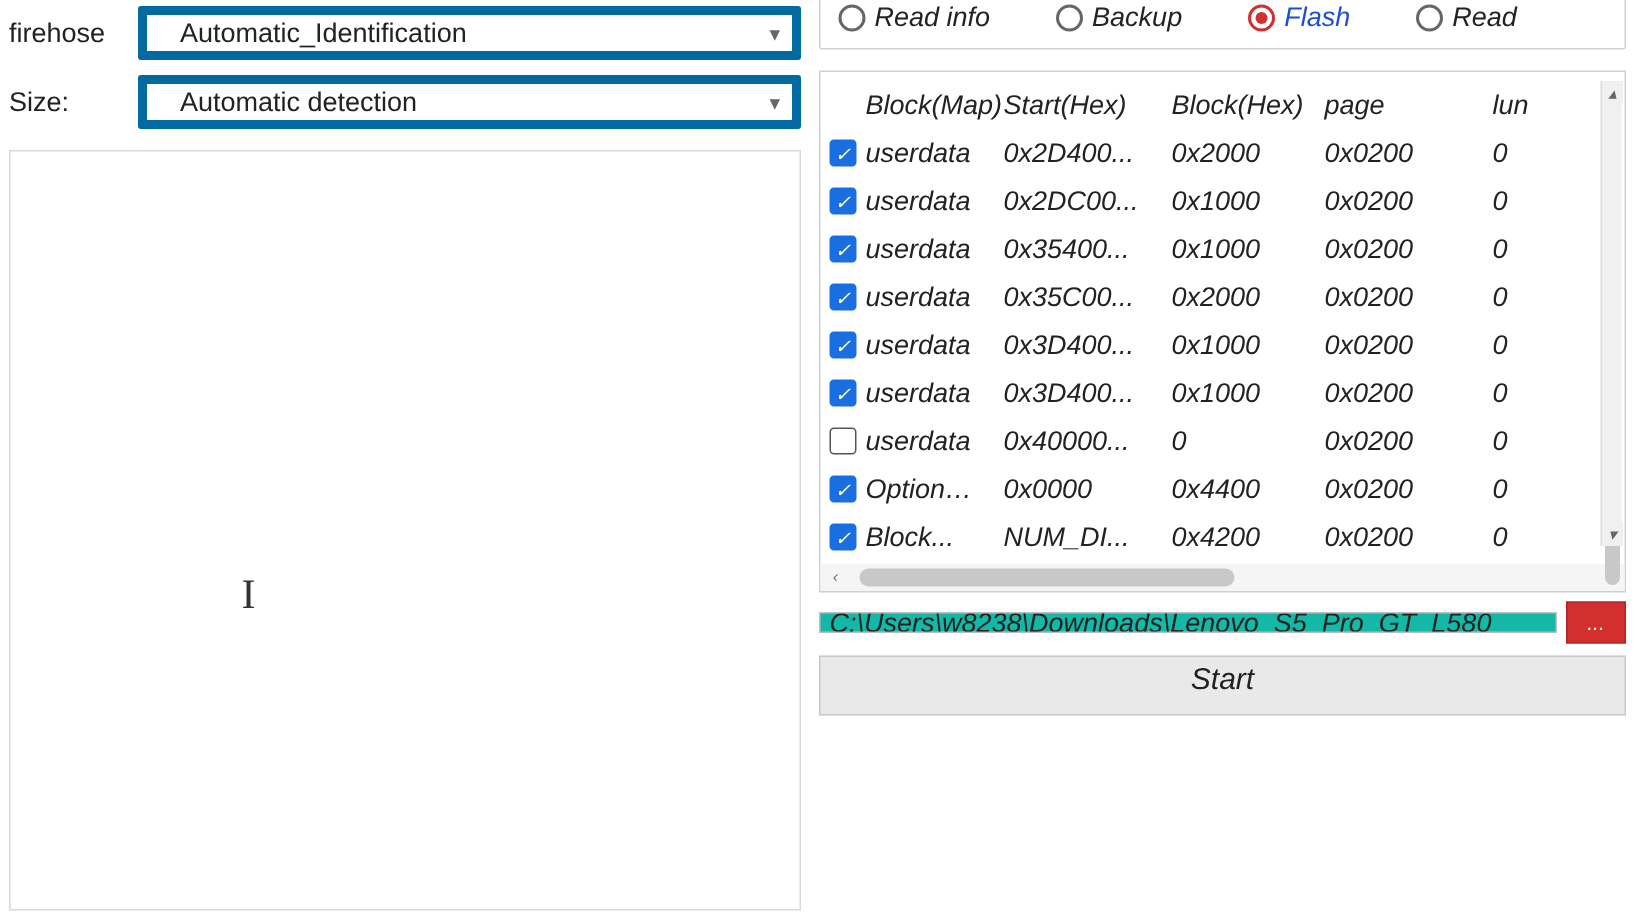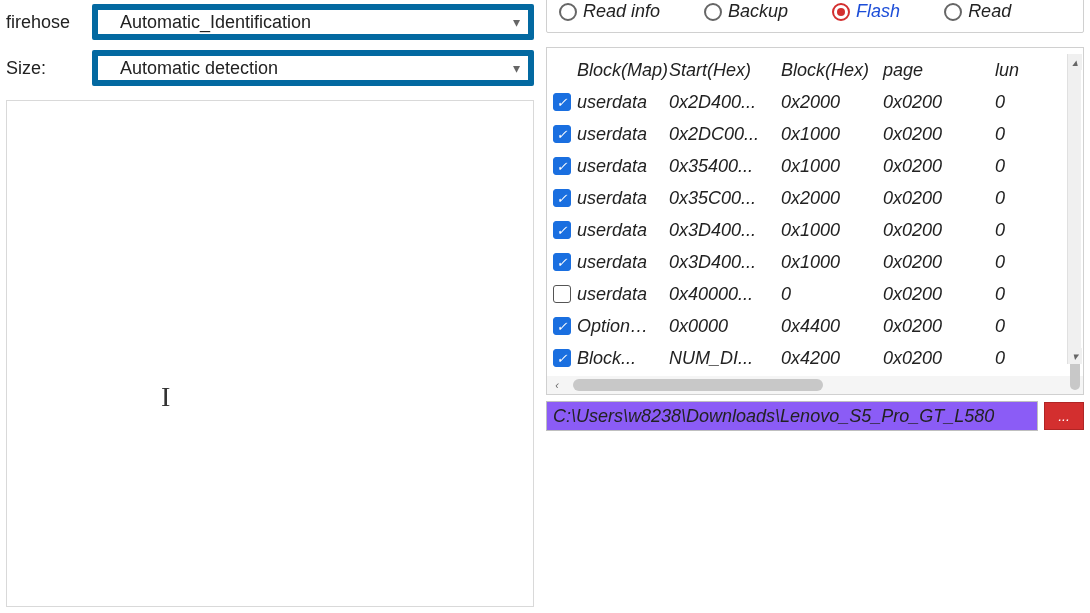--- a/index.html
+++ b/index.html
@@ -95,21 +95,21 @@
     justify-content: space-between; padding: 0 4px;
   }
   .hscroll-thumb {
     height: 12px; background: #c8c8c8; border-radius: 6px;
     width: 250px; margin-left: 10px;
   }
   .hscroll-left, .hscroll-right { color: #666; font-size: 11px; width: 12px; text-align: center; }
   .hscroll-mid { flex: 1; display: flex; }
   .path-row { display: flex; align-items: center; gap: 6px; margin-top: 6px; }
   .path-box {
-    flex: 1; height: 30px; border: 1px solid #bfbfbf; background: #8b5cf6;
+    flex: 1; height: 14px; border: 1px solid #bfbfbf; background: #14b8a6;
     display: flex; align-items: center; padding: 0 6px; font-size: 18px;
     white-space: nowrap; overflow: hidden;
   }
   .browse-btn {
     width: 40px; height: 28px; background: #d32f2f; border: 1px solid #b02525;
     display: flex; align-items: center; justify-content: center; color: #fff; font-size: 14px;
   }
   .start-btn {
     margin-top: 8px; height: 40px; background: #e9e9e9; border: 1px solid #c8c8c8;
     display: flex; align-items: flex-start; justify-content: center;
@@ -297,14 +297,17 @@
 
     <div class="path-row">
       <div class="path-box">
         <span>C:\Users\w8238\Downloads\Lenovo_S5_Pro_GT_L580</span>
       </div>
       <div class="browse-btn">
         <span>...</span>
       </div>
     </div>
 
+    <div class="start-btn">
+      <span>Start</span>
+    </div>
   </div>
 </div>
 
 </body></html>

